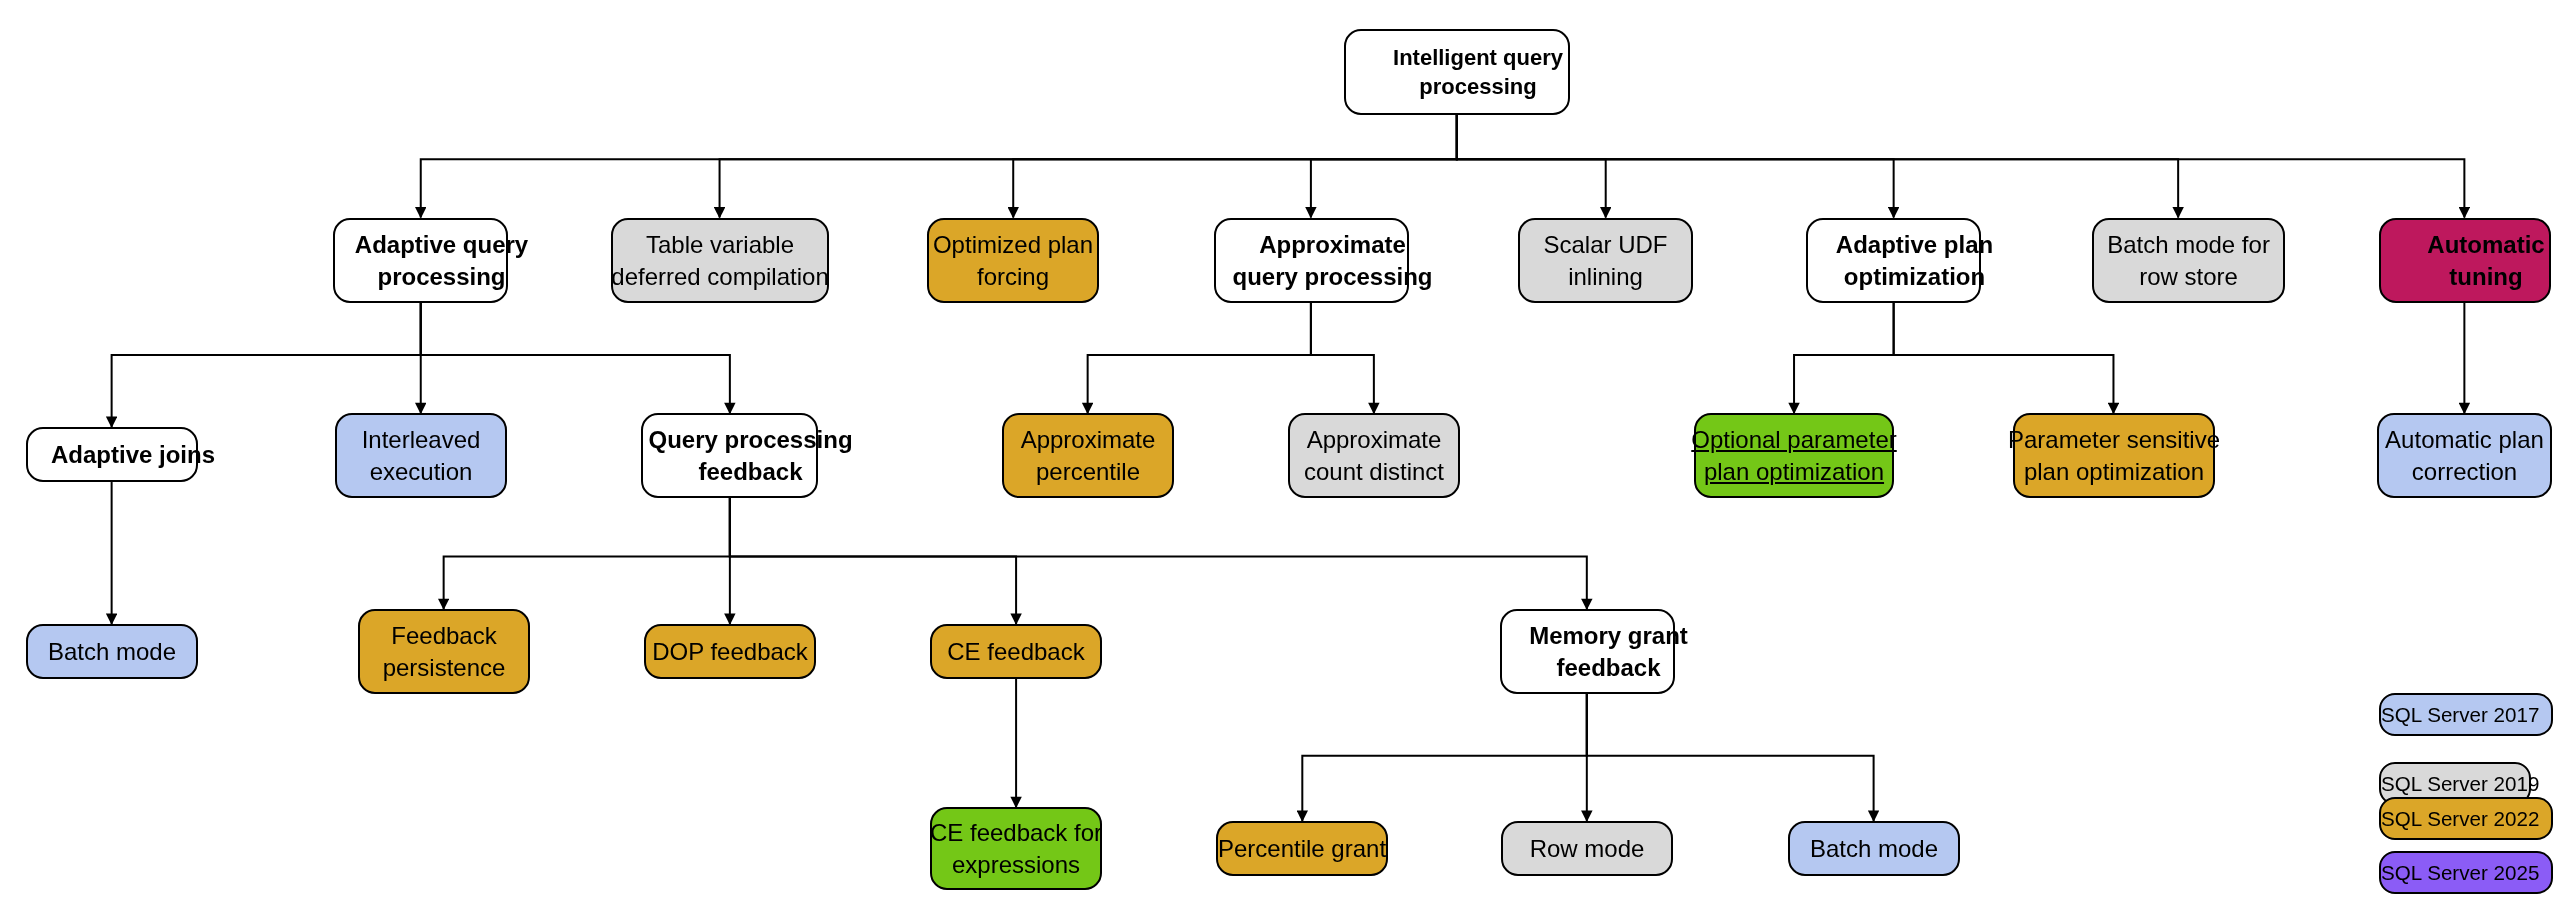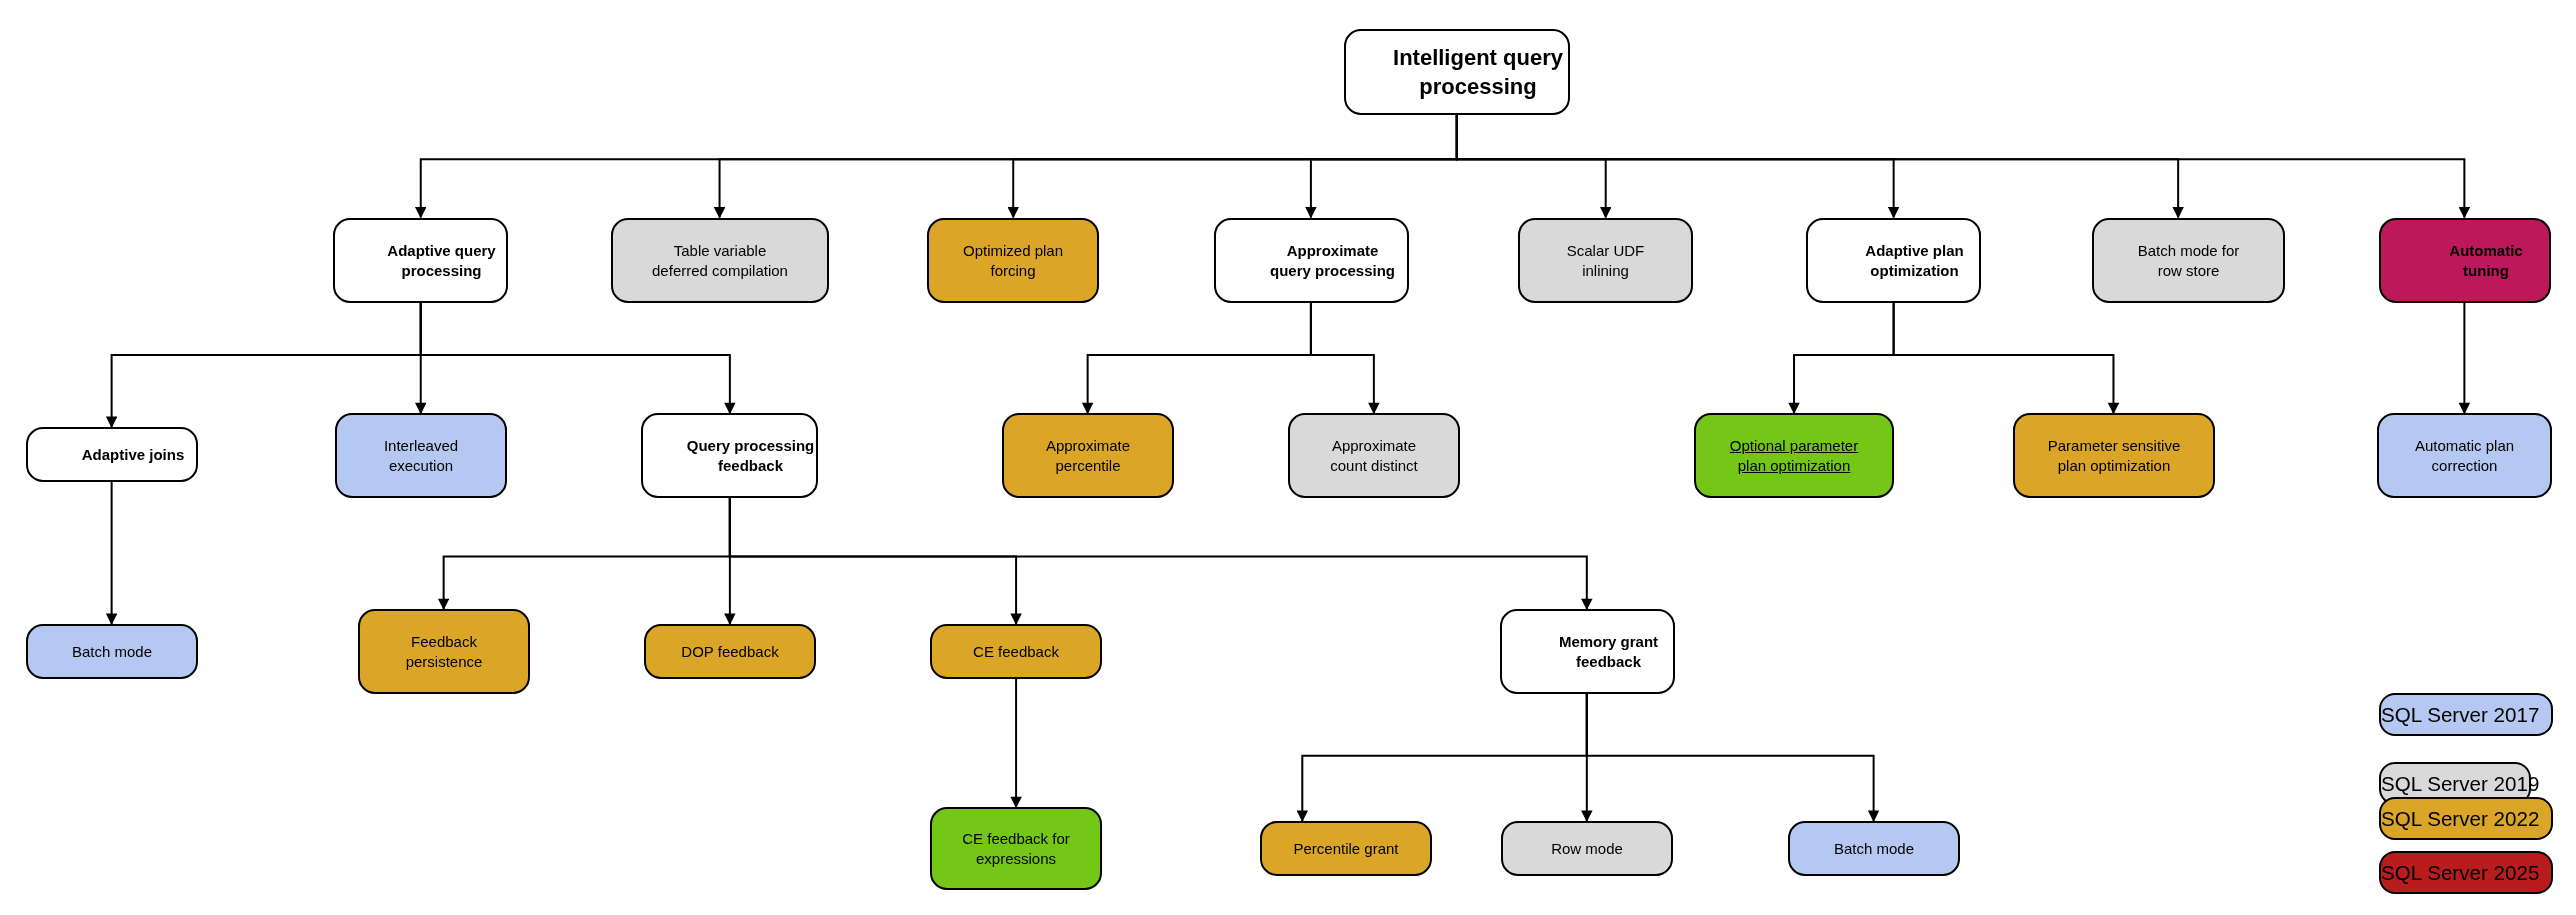--- a/index.html
+++ b/index.html
@@ -21,21 +21,21 @@
     position: absolute;
     box-sizing: border-box;
     border: 2.3px solid #000000;
     border-radius: 17px;
     display: flex;
     flex-direction: column;
     align-items: center;
     justify-content: center;
     text-align: center;
     color: #000000;
-    font-size: 15px;
+    font-size: 24px;
     line-height: 1.32;
     white-space: nowrap;
     z-index: 2;
   }
   .node.bold { font-weight: bold; padding-left: 42px; }
   .node.root { font-size: 22px; }
   .legend-pill {
     position: absolute;
     box-sizing: border-box;
     border: 2.3px solid #000000;
@@ -170,38 +170,38 @@
         <span>CE feedback</span>
       </div>
       <div class="node bold" style="left: 1500px; top: 609px; width: 175px; height: 85px; background: rgb(255, 255, 255);">
         <span>Memory grant</span>
         <span>feedback</span>
       </div>
       <div class="node" style="left: 930px; top: 807px; width: 172px; height: 83px; background: rgb(116, 199, 23);">
         <span>CE feedback for</span>
         <span>expressions</span>
       </div>
-      <div class="node" style="left: 1260px; top: 821px; width: 172px; height: 55px; background: rgb(219, 166, 40);">
+      <div class="node" style="left: 1216px; top: 821px; width: 172px; height: 55px; background: rgb(219, 166, 40);">
         <span>Percentile grant</span>
       </div>
       <div class="node" style="left: 1501px; top: 821px; width: 172px; height: 55px; background: rgb(217, 217, 217);">
         <span>Row mode</span>
       </div>
       <div class="node" style="left: 1788px; top: 821px; width: 172px; height: 55px; background: rgb(181, 200, 241);">
         <span>Batch mode</span>
       </div>
     </div>
   <div id="legend">
       <div class="legend-pill" style="left: 2379px; top: 693px; width: 174px; height: 43px; background: rgb(181, 200, 241);">
         <span>SQL Server 2017</span>
       </div>
       <div class="legend-pill" style="left: 2379px; top: 762px; width: 152px; height: 43px; background: rgb(217, 217, 217);">
         <span>SQL Server 2019</span>
       </div>
       <div class="legend-pill" style="left: 2379px; top: 797px; width: 174px; height: 43px; background: rgb(219, 166, 40);">
         <span>SQL Server 2022</span>
       </div>
-      <div class="legend-pill" style="left: 2379px; top: 851px; width: 174px; height: 43px; background: #b91c1c;">
+      <div class="legend-pill" style="left: 2379px; top: 851px; width: 174px; height: 43px; background: #8b5cf6;">
         <span>SQL Server 2025</span>
       </div>
     </div>
 </div>
 
 
 </body></html>

